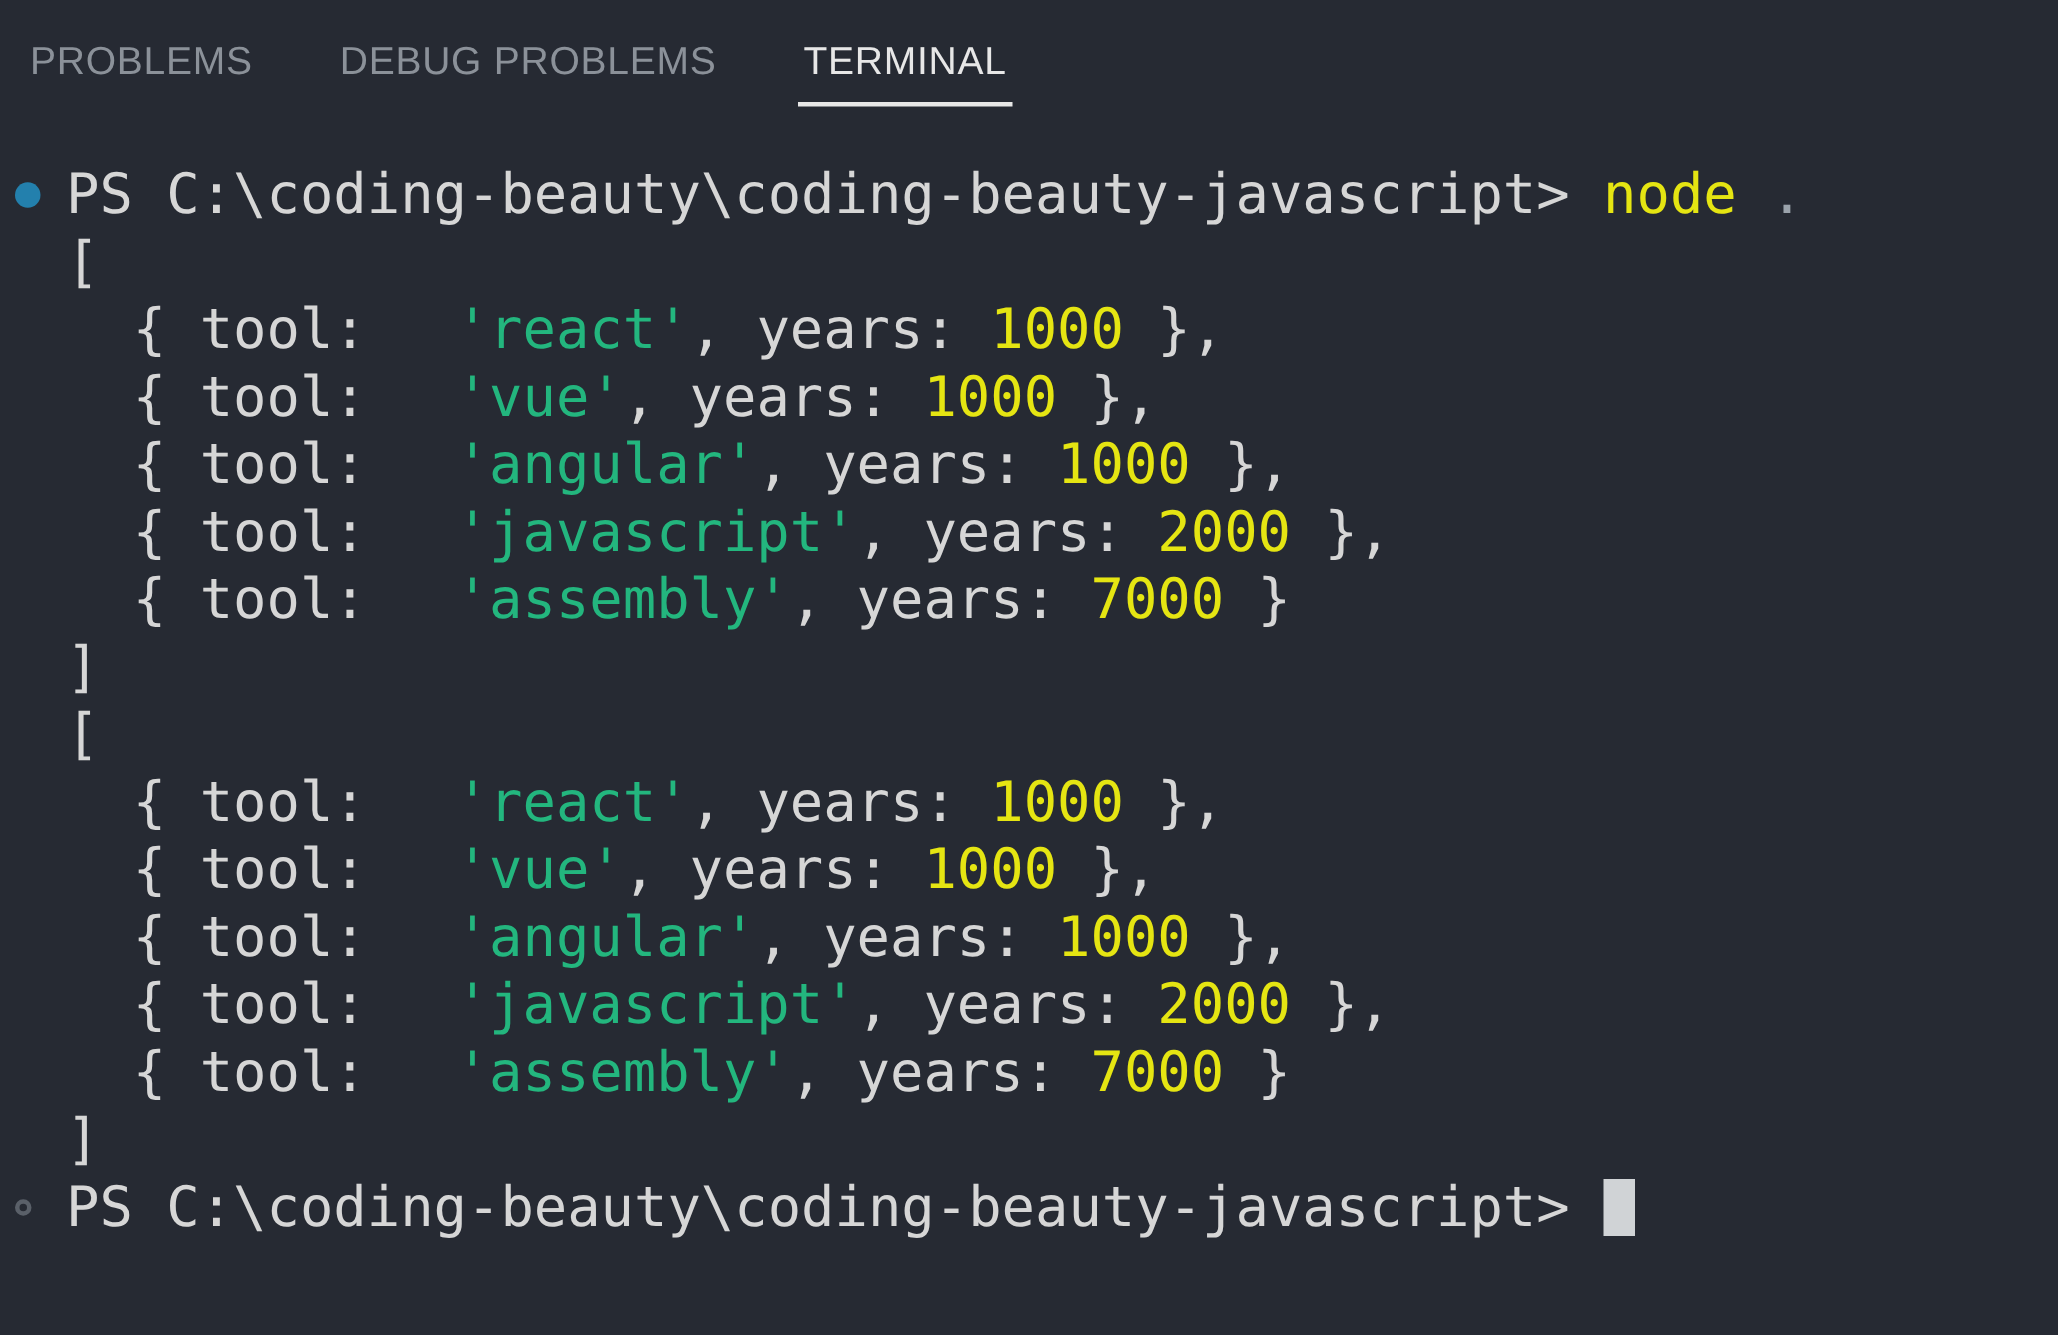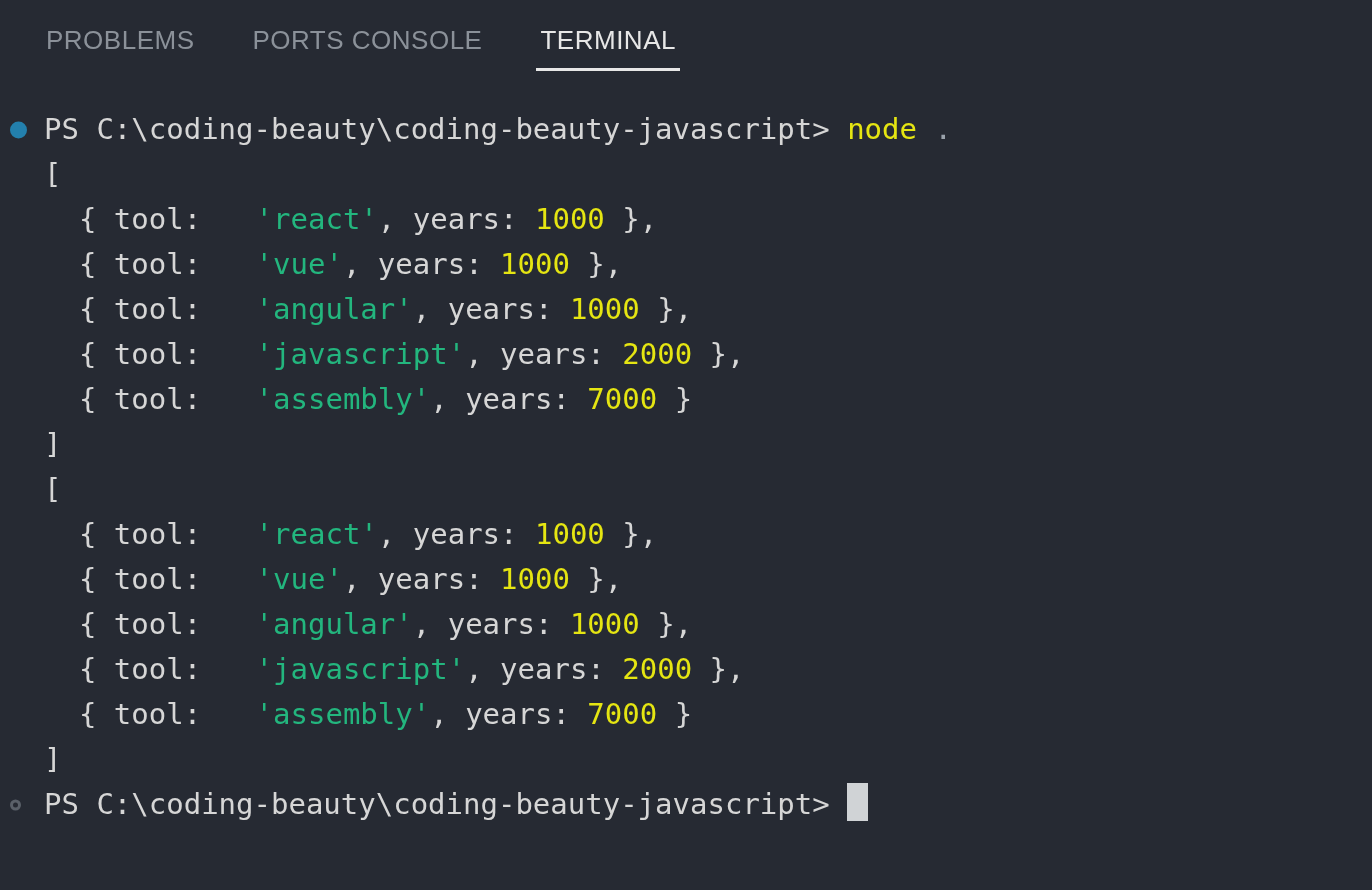--- a/index.html
+++ b/index.html
@@ -21,21 +21,21 @@
   }
   body {
     width: 1372px; height: 890px;
     background: var(--background);
     overflow: hidden;
   }
   
   .tab-bar {
     display: flex;
     align-items: flex-start;
-    padding-left: 46px;
+    padding-left: 20px;
     user-select: none;
   }
   .tab {
     font-family: "Liberation Sans", sans-serif;
     font-size: 26px;
     letter-spacing: 0.5px;
     line-height: 33px;
     color: var(--tab-inactive);
     margin-right: 58px;
     padding: 24px 0 14px 0;
@@ -48,21 +48,21 @@
     content: "";
     position: absolute;
     left: -4px; right: -4px; bottom: 0;
     height: 3px;
     background: var(--tab-active);
   }
   
   .terminal {
     padding: 36px 0 0 44px;
     font-family: "DejaVu Sans Mono", monospace;
-    font-size: 29px;
+    font-size: 37px;
     line-height: 45px;
     color: var(--foreground);
     white-space: pre;
     cursor: text;
   }
   .term-line { position: relative; height: 45px; }
   .decoration {
     position: absolute;
     left: -34px;
     top: 50%;
@@ -90,17 +90,17 @@
     background: var(--cursor);
     vertical-align: -7px;
   }
 </style>
 </head>
 <body>
 
 <div class="panel">
   <div class="tab-bar">
     <div class="tab">PROBLEMS</div>
-    <div class="tab">PORTS CONSOLE</div>
+    <div class="tab">DEBUG PROBLEMS</div>
     <div class="tab active">TERMINAL</div>
   </div>
   <div class="terminal" id="terminal"><div class="term-line"><span class="decoration filled"></span><span class="seg-fg">PS C:\coding-beauty\coding-beauty-javascript&gt; </span><span class="seg-command">node</span><span class="seg-fg"> </span><span class="seg-arg">.</span></div><div class="term-line"><span class="seg-fg">[</span></div><div class="term-line"><span class="seg-fg">  { tool: </span><span class="seg-string">'react'</span><span class="seg-fg">, years: </span><span class="seg-number">1000</span><span class="seg-fg"> },</span></div><div class="term-line"><span class="seg-fg">  { tool: </span><span class="seg-string">'vue'</span><span class="seg-fg">, years: </span><span class="seg-number">1000</span><span class="seg-fg"> },</span></div><div class="term-line"><span class="seg-fg">  { tool: </span><span class="seg-string">'angular'</span><span class="seg-fg">, years: </span><span class="seg-number">1000</span><span class="seg-fg"> },</span></div><div class="term-line"><span class="seg-fg">  { tool: </span><span class="seg-string">'javascript'</span><span class="seg-fg">, years: </span><span class="seg-number">2000</span><span class="seg-fg"> },</span></div><div class="term-line"><span class="seg-fg">  { tool: </span><span class="seg-string">'assembly'</span><span class="seg-fg">, years: </span><span class="seg-number">7000</span><span class="seg-fg"> }</span></div><div class="term-line"><span class="seg-fg">]</span></div><div class="term-line"><span class="seg-fg">[</span></div><div class="term-line"><span class="seg-fg">  { tool: </span><span class="seg-string">'react'</span><span class="seg-fg">, years: </span><span class="seg-number">1000</span><span class="seg-fg"> },</span></div><div class="term-line"><span class="seg-fg">  { tool: </span><span class="seg-string">'vue'</span><span class="seg-fg">, years: </span><span class="seg-number">1000</span><span class="seg-fg"> },</span></div><div class="term-line"><span class="seg-fg">  { tool: </span><span class="seg-string">'angular'</span><span class="seg-fg">, years: </span><span class="seg-number">1000</span><span class="seg-fg"> },</span></div><div class="term-line"><span class="seg-fg">  { tool: </span><span class="seg-string">'javascript'</span><span class="seg-fg">, years: </span><span class="seg-number">2000</span><span class="seg-fg"> },</span></div><div class="term-line"><span class="seg-fg">  { tool: </span><span class="seg-string">'assembly'</span><span class="seg-fg">, years: </span><span class="seg-number">7000</span><span class="seg-fg"> }</span></div><div class="term-line"><span class="seg-fg">]</span></div><div class="term-line"><span class="decoration hollow"></span><span class="seg-fg">PS C:\coding-beauty\coding-beauty-javascript&gt; </span><span class="cursor"></span></div></div>
 </div>
 
 </body></html>

